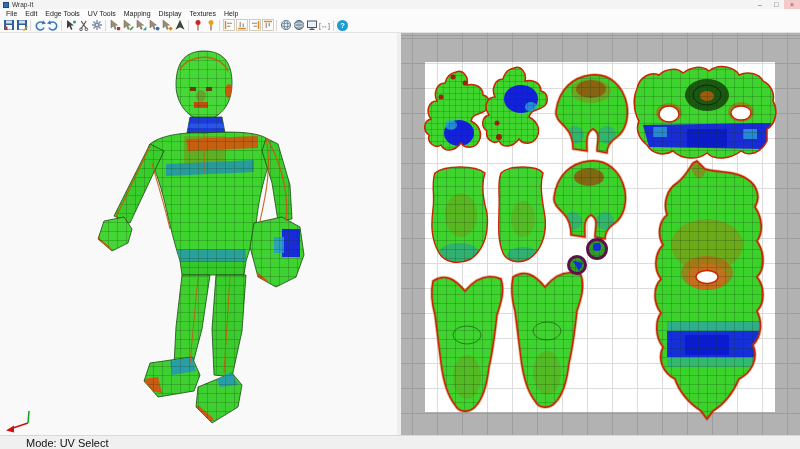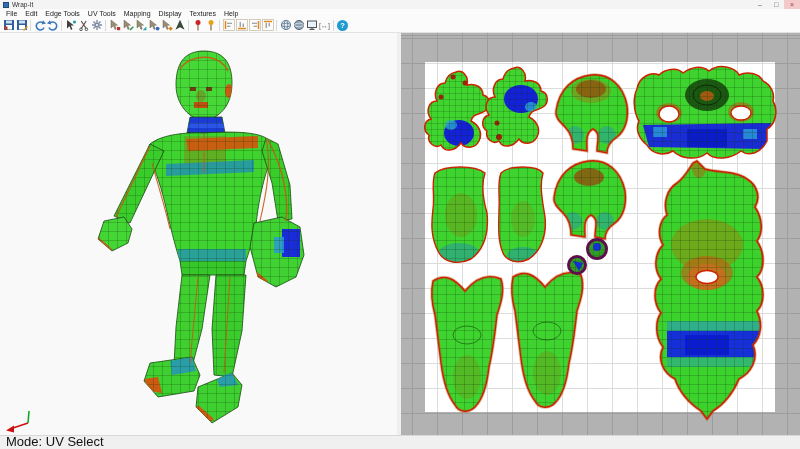--- a/index.html
+++ b/index.html
@@ -38,21 +38,21 @@
            background-position:11px 5px;}
   .uvcanvas{position:absolute;left:24px;top:29px;width:350px;height:350px;background:#ffffff;
             background-image:
               repeating-linear-gradient(to right,#dcdcdc 0 1px,transparent 1px 25px),
               repeating-linear-gradient(to bottom,#dcdcdc 0 1px,transparent 1px 25px);
             background-position:12px 1px;}
   .uvpanel > svg{position:absolute;inset:0;}
   
   .statusbar{position:absolute;left:0;right:0;bottom:0;height:13px;background:#f0f0f0;
              border-top:1px solid #d8d8d8;display:flex;align-items:flex-end;
-             font-size:13px;color:#111;padding-left:6px;}
+             font-size:11px;color:#111;padding-left:26px;}
 </style>
 </head>
 <body>
 
 <div class="titlebar">
   <span class="appicon"></span>
   <span>Wrap-It</span>
   <span class="win-controls">
     <span class="win-btn">–</span>
     <span class="win-btn">□</span>

